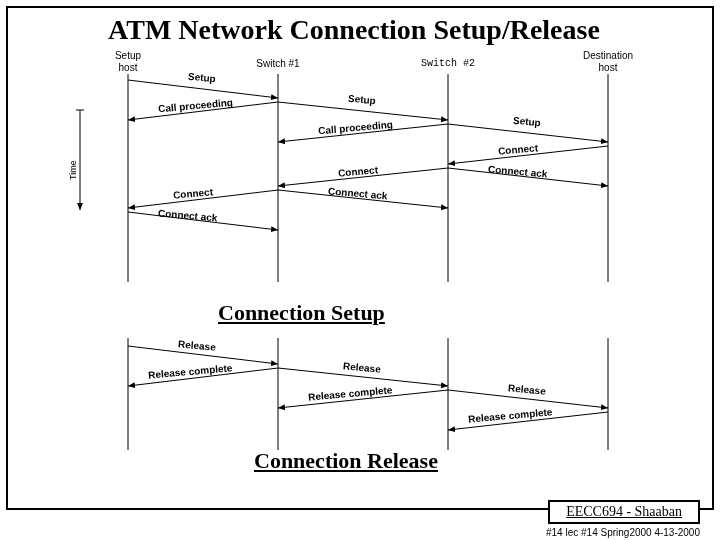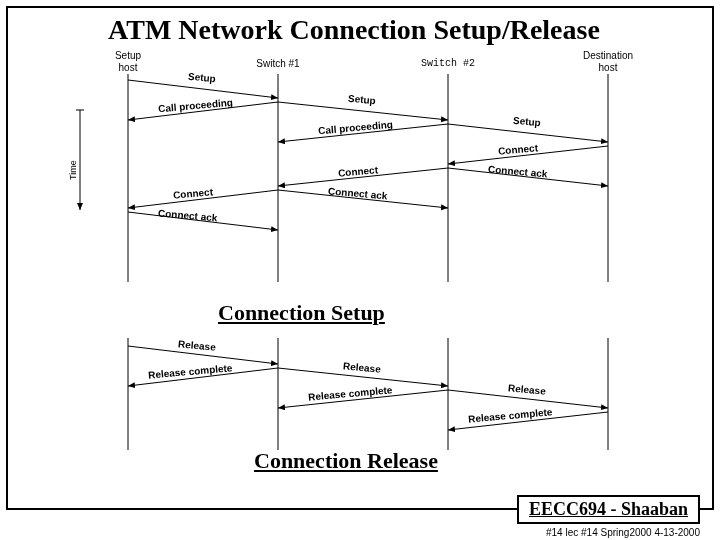--- a/index.html
+++ b/index.html
@@ -5,21 +5,21 @@
   * { box-sizing: border-box; margin: 0; padding: 0; }
   body { width: 720px; height: 540px; background: #fff; font-family: "Times New Roman", serif; position: relative; }
   .frame { position: absolute; left: 6px; top: 6px; width: 708px; height: 504px; border: 2px solid #000; }
   .title { font-size: 28px; font-weight: bold; text-align: center; padding: 6px 12px 4px 0; }
   .diagram { position: relative; width: 100%; height: 420px; }
   svg { position: absolute; left: 0; top: 0; }
   .node-label { font-family: Arial, sans-serif; font-size: 10px; text-align: center; position: absolute; }
   .msg-label { font-family: Arial, sans-serif; font-size: 10px; font-weight: bold; position: absolute; color: #000; white-space: nowrap; }
   .time-label { font-family: Arial, sans-serif; font-size: 9px; position: absolute; transform: rotate(-90deg); transform-origin: left top; }
   .section { font-size: 22px; font-weight: bold; text-decoration: underline; position: absolute; }
-  .footer-box { position: absolute; right: 20px; bottom: 16px; border: 2px solid #000; background: #fff; padding: 2px 10px; font-size: 18px; font-weight: bold; }
+  .footer-box { position: absolute; right: 20px; bottom: 16px; border: 2px solid #000; background: #fff; padding: 2px 16px; font-size: 14px; font-weight: normal; }
   .footer-box span { text-decoration: underline; }
   .smallfoot { position: absolute; right: 20px; bottom: 2px; font-size: 10px; font-family: Arial, sans-serif; }
 </style>
 </head>
 <body>
 
 <div class="frame">
   <div class="title">ATM Network Connection Setup/Release</div>
 
   <div class="diagram">

